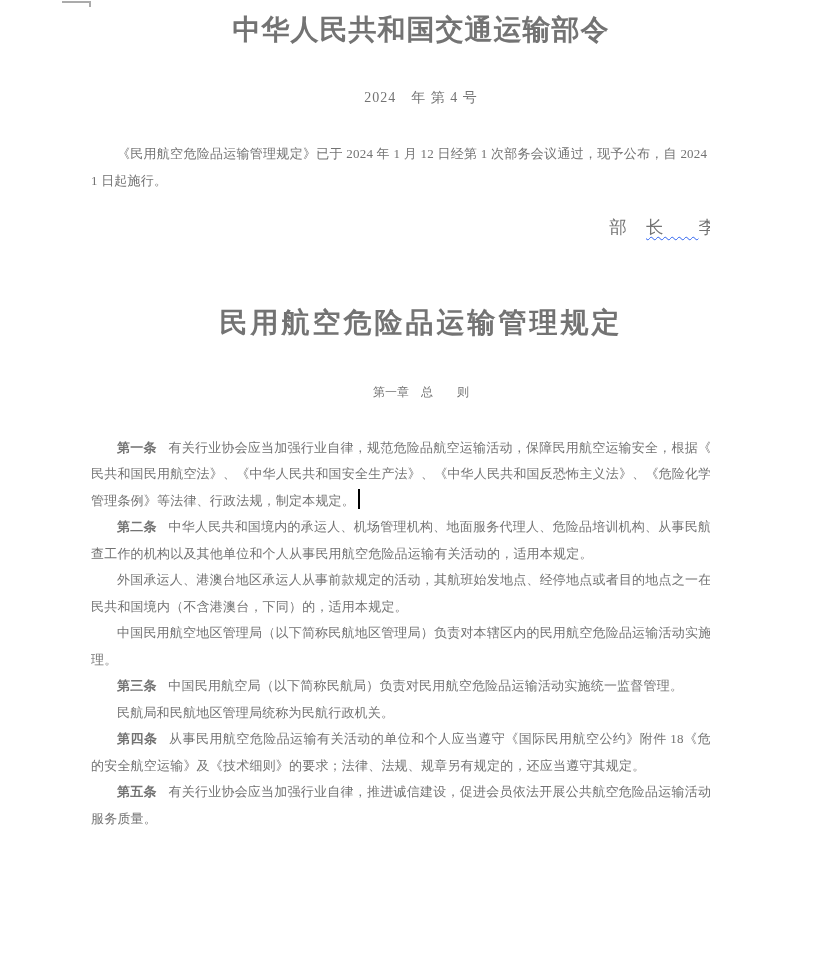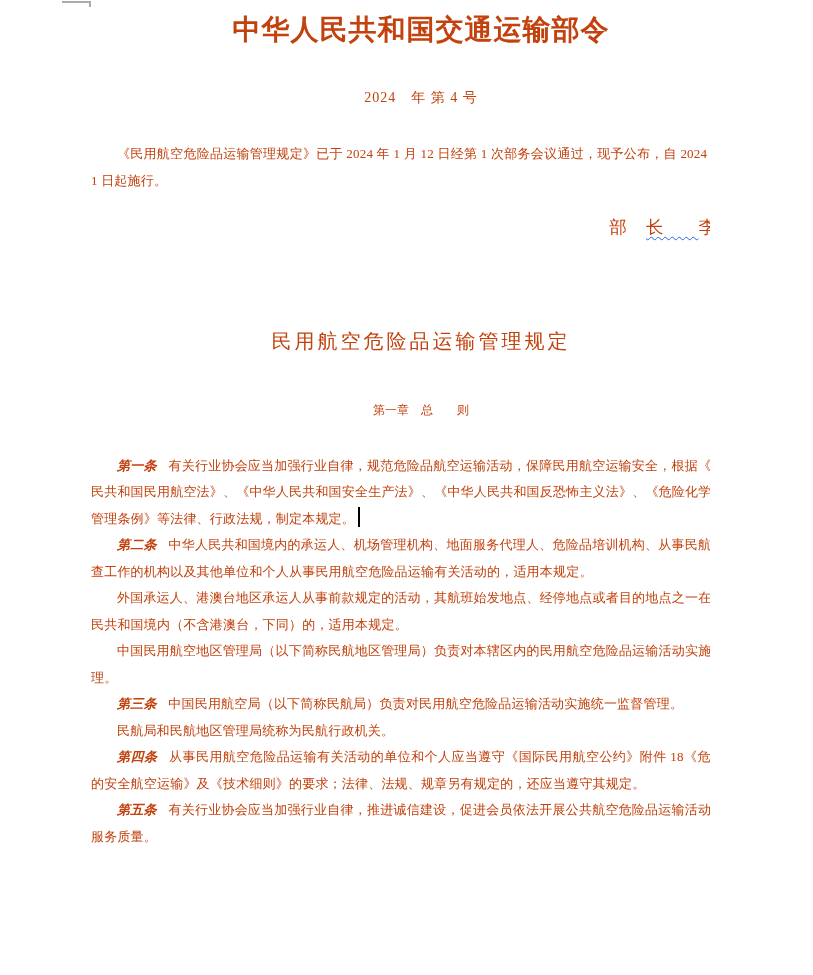--- a/index.html
+++ b/index.html
@@ -4,21 +4,21 @@
 <style>
   * { margin: 0; padding: 0; box-sizing: border-box; }
   html, body { background: #ffffff; }
   .page {
     position: relative;
     width: 710px;
     height: 975px;
     background: #ffffff;
     overflow: hidden;
     font-family: "Liberation Serif", "DejaVu Serif", serif;
-    color: #c2410c;
+    color: #737373;
   }
   
   .crop-mark { position: absolute; top: 1px; height: 6px; }
   .crop-mark.left  { left: 62px;  width: 29px; border-top: 2px solid #ababab; border-right: 2px solid #ababab; }
   .crop-mark.right { left: 750px; width: 30px; border-top: 2px solid #ababab; border-left: 2px solid #ababab; }
 
   .content {
     position: absolute;
     left: 91px;
     top: 0;
@@ -60,35 +60,35 @@
   }
   .flagged {
     margin-left: 1.1em;
     text-decoration-line: underline;
     text-decoration-style: wavy;
     text-decoration-color: #2e63f0;
     text-decoration-thickness: 1px;
     text-underline-offset: 3px;
   }
   .regulation-title {
-    margin-top: 81px;
+    margin-top: 63px;
     text-align: center;
-    font-size: 20px;
-    font-weight: normal;
+    font-size: 28px;
+    font-weight: bold;
     letter-spacing: 3px;
     line-height: 38px;
   }
   .chapter-heading {
     margin-top: 38px;
     text-align: center;
     font-size: 12px;
     line-height: 24px;
   }
   .articles { margin-top: 31px; }
-  .article-label { font-weight: bold; margin-right: 0.9em; font-style: italic; }
+  .article-label { font-weight: bold; margin-right: 0.9em; }
   .caret {
     display: inline-block;
     width: 2px;
     height: 20px;
     background: #000000;
     vertical-align: -4px;
     margin-left: 3px;
   }
 </style>
 </head>

